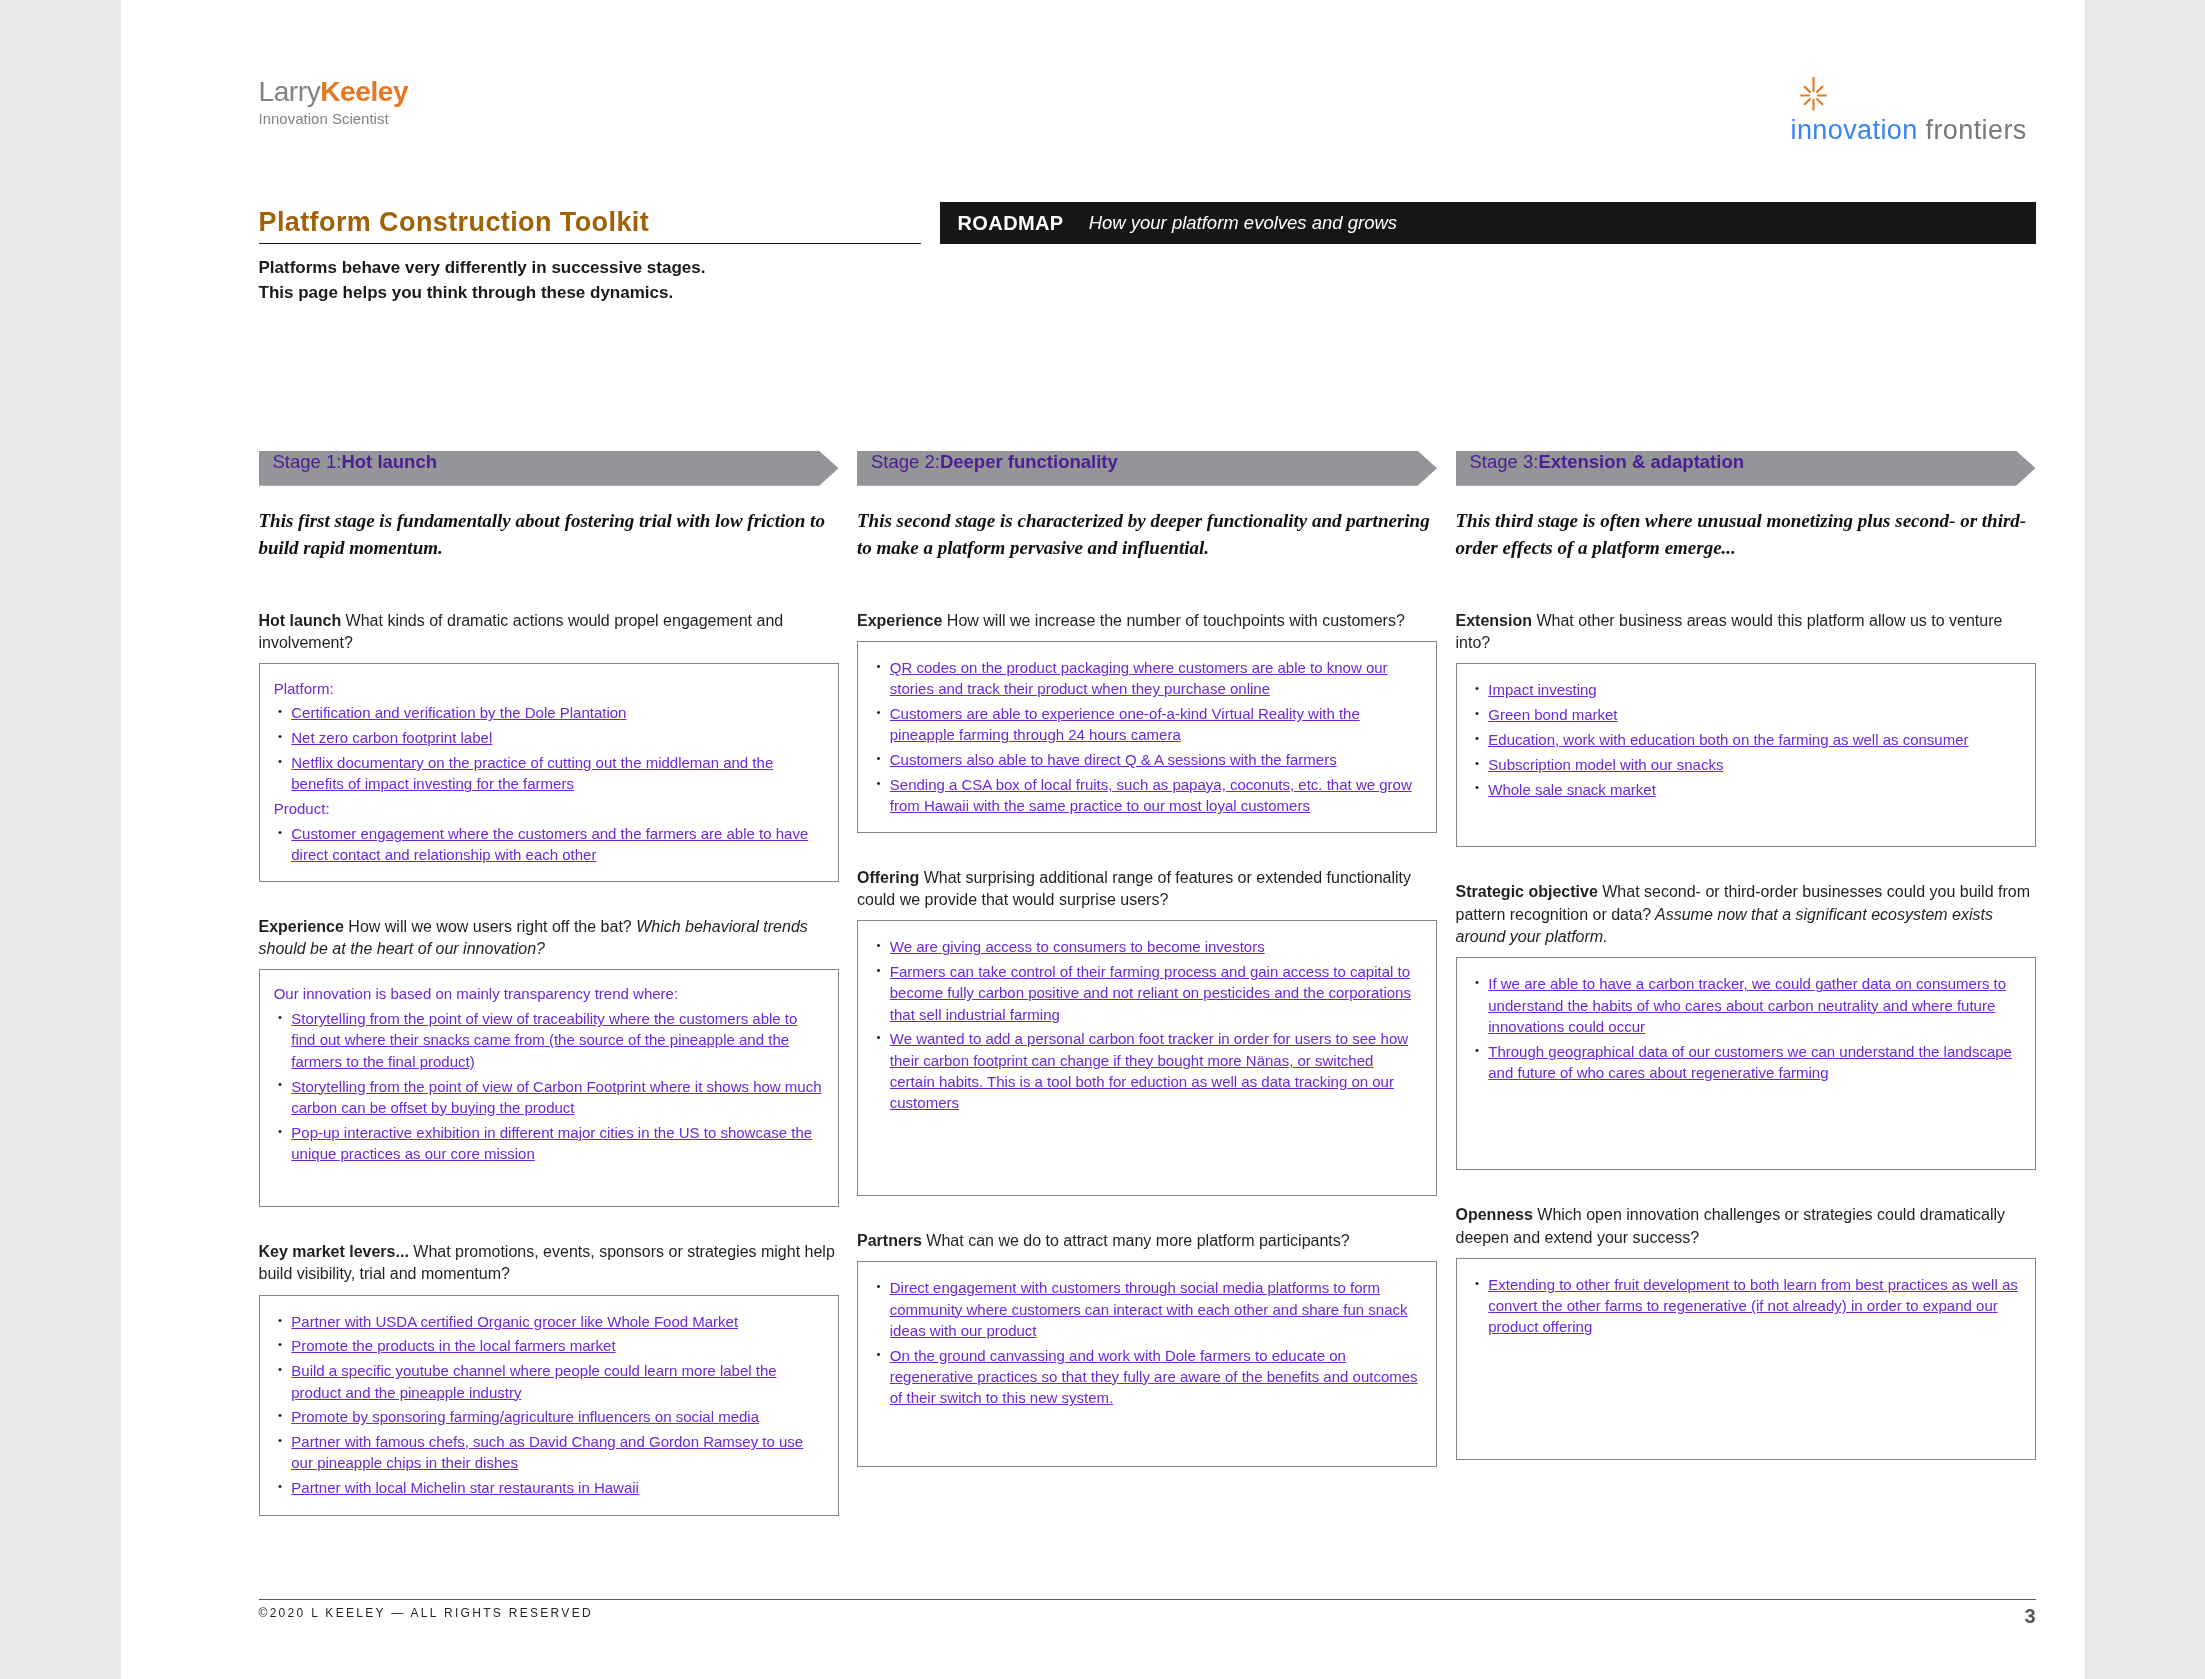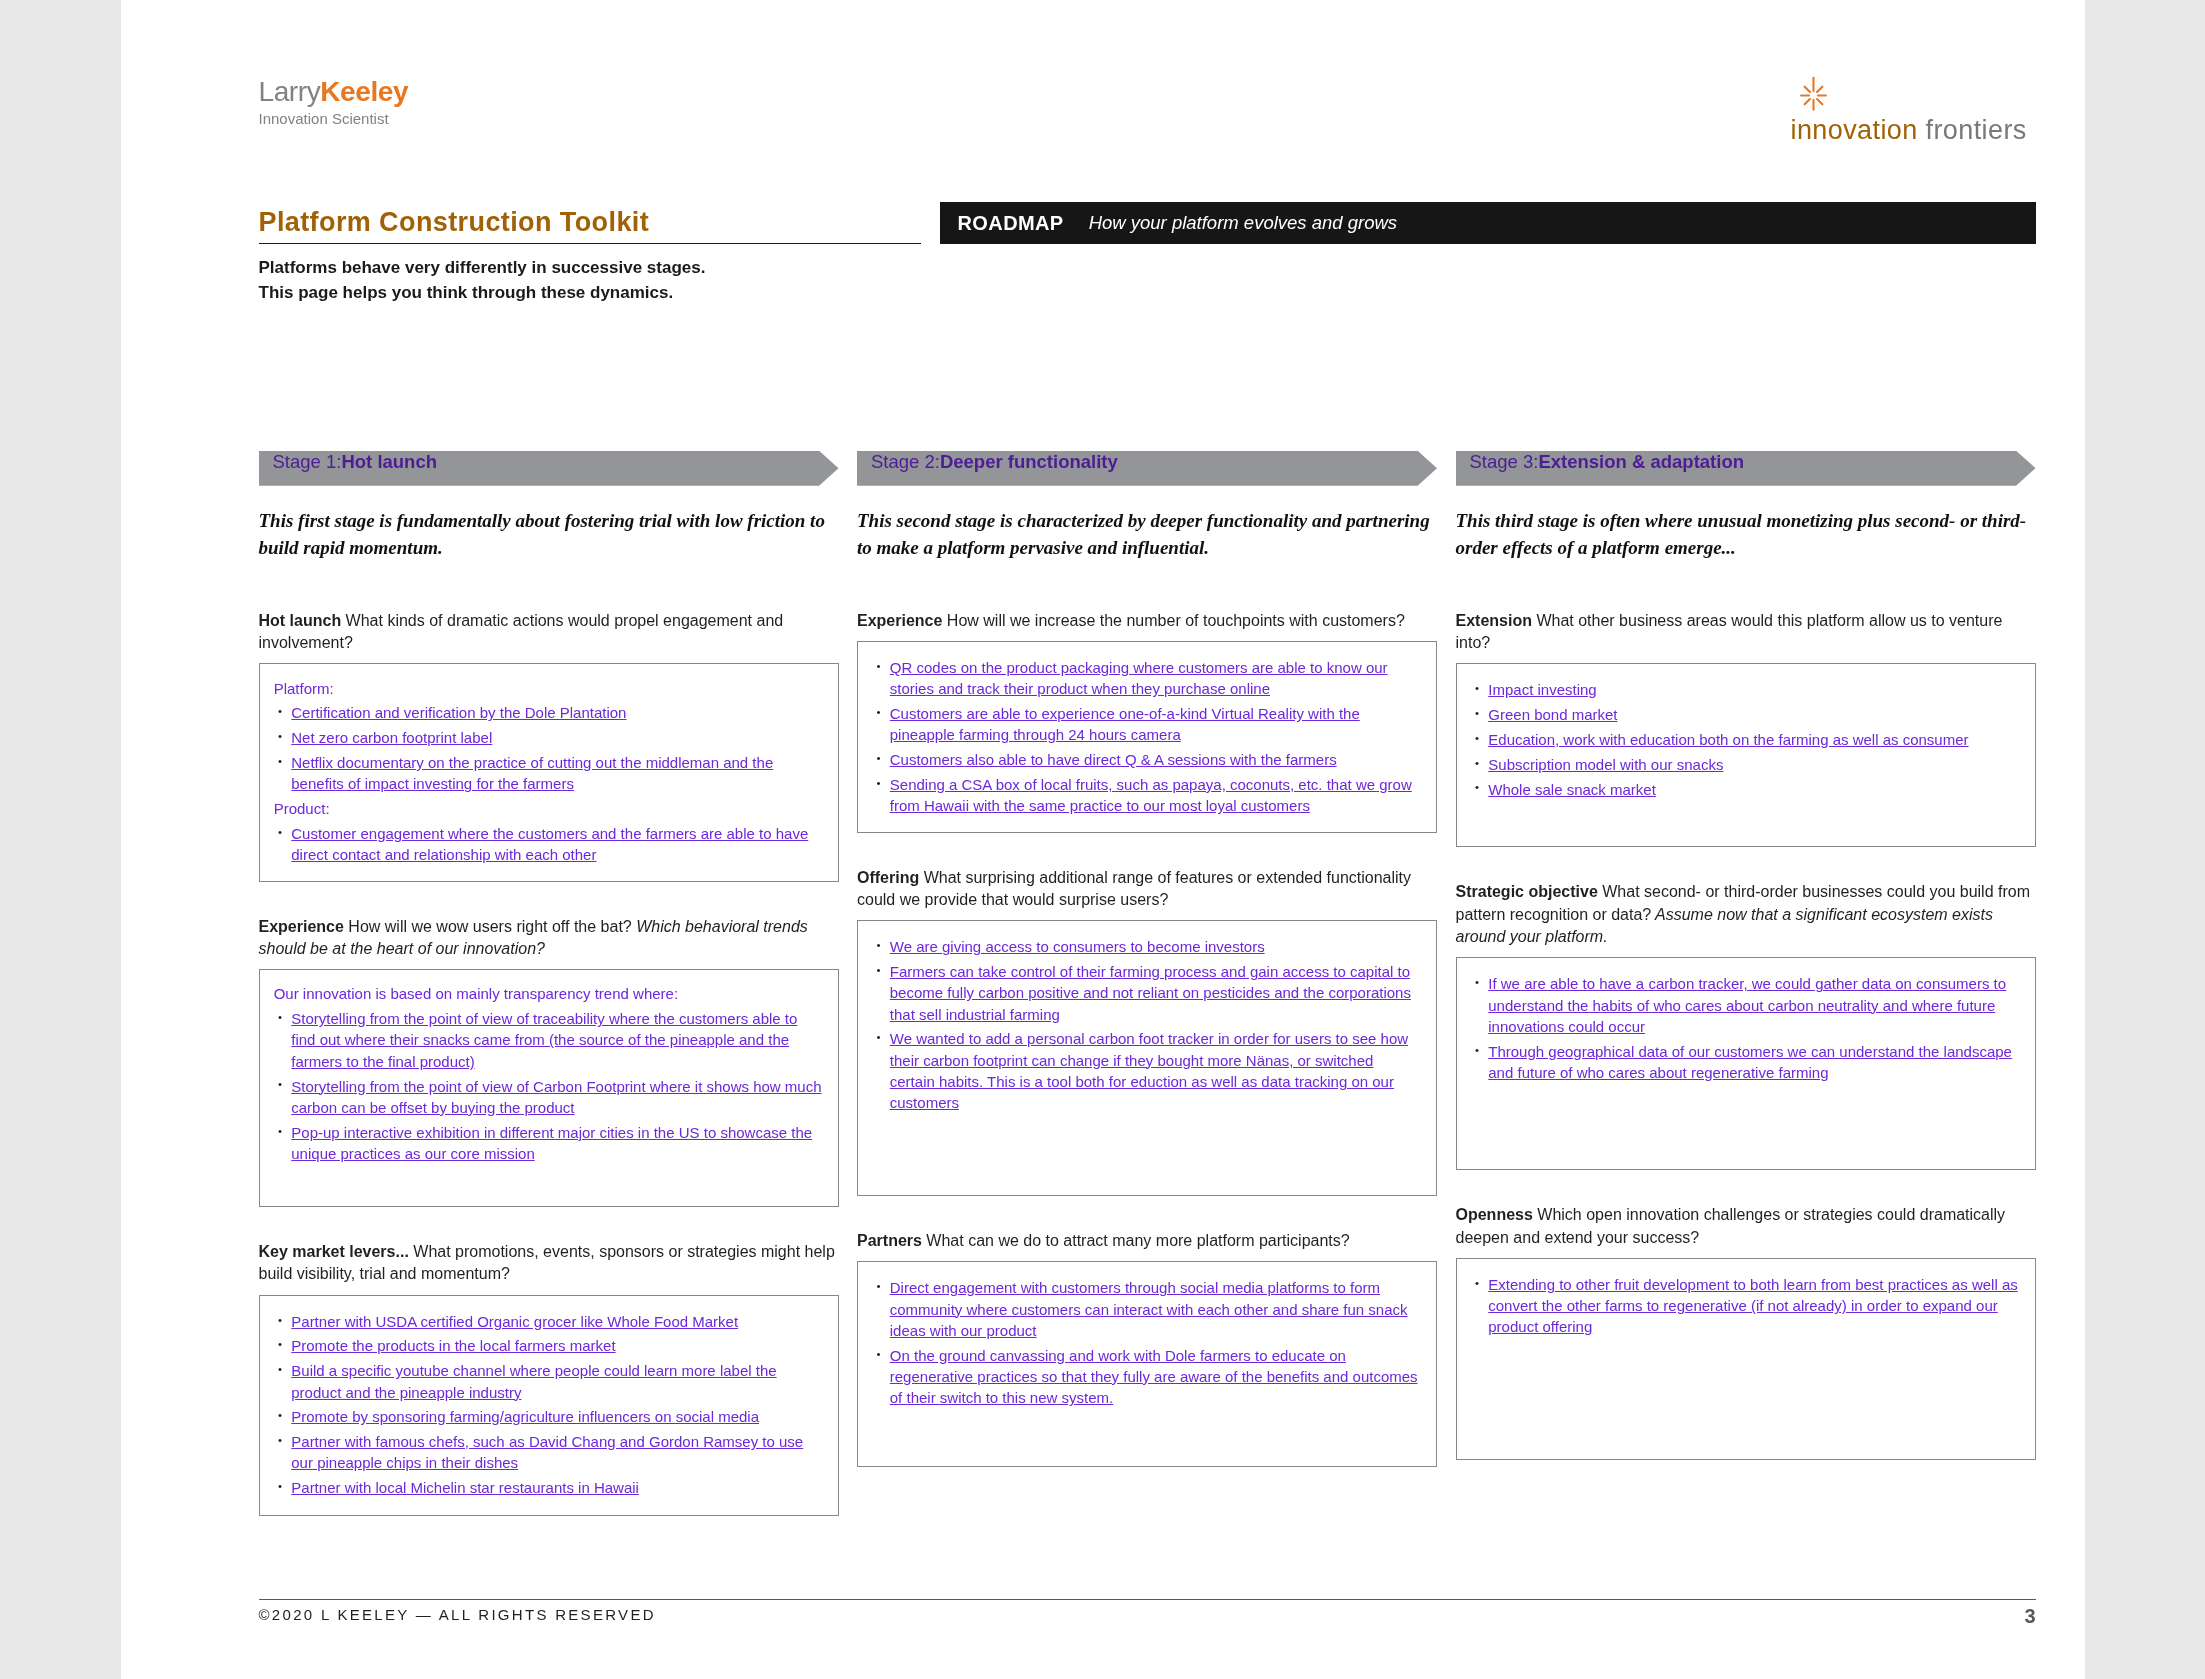--- a/index.html
+++ b/index.html
@@ -12,21 +12,21 @@
 
   
   .header { padding-top:76px; display:flex; justify-content:space-between; align-items:flex-start; }
   .logo-left .line1 { font-size:28px; letter-spacing:-0.4px; }
   .logo-first { color:#808285; font-weight:400; }
   .logo-last { color:#E87722; font-weight:700; }
   .logo-sub { font-size:15px; color:#808285; margin-top:1.8px; }
   .logo-right { text-align:left; padding-right:8.8px; }
   .star-wrap { display:block; height:39px; margin-left:3.5px; }
   .if-line { font-size:27px; font-weight:300; letter-spacing:0.4px; }
-  .if-w1 { color:#a16207; }
+  .if-w1 { color:#3b82f6; }
   .if-w2 { color:#77787B; }
 
   
   .title-row { display:flex; align-items:flex-start; margin-top:56px; }
   .title-left { flex:0 0 662px; width:662px; }
   .page-title {
     height:42px; display:flex; align-items:flex-end; padding-bottom:5.3px;
     border-bottom:1.8px solid #1a1a1a; font-size:27px; font-weight:800;
     letter-spacing:0.4px; color:#a16207;
   }
@@ -67,21 +67,21 @@
   ul.bullets { list-style:none; margin-top:1.8px; }
   .bullets li { position:relative; padding-left:19.4px; margin:3.5px 0;text-decoration:underline; }
   .bullets li::before { content:"•"; position:absolute; left:6.2px; top:0.9px; font-size:11.5px; color:#1a1a1a; }
 
   
   .footer {
     position:absolute; left:138px; right:49px; top:1599px;
     border-top:0.9px solid #58595B; padding-top:6.2px;
     display:flex; justify-content:space-between; align-items:flex-start;
   }
-  .copyright { font-size:15px; letter-spacing:2.3px; color:#231F20; }
+  .copyright { font-size:12px; letter-spacing:2.3px; color:#231F20; }
   .page-num { font-size:20px; font-weight:700; color:#58595B; margin-top:-0.9px; }
 </style>
 </head>
 <body>
 
 <div class="page">
   <div class="content">
 
     <div class="header">
       <div class="logo-left">

